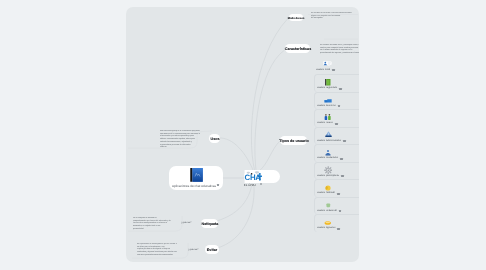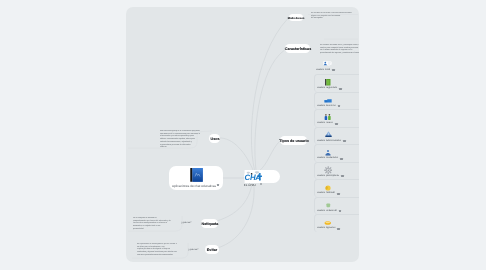--- a/index.html
+++ b/index.html
@@ -46,21 +46,21 @@
 
    <g stroke="#d8dde0" stroke-width="0.55" fill="none">
      <path d="M2,141 L65,141 Q71,141 71,135 L71,128 Q71,125 76,124.5 L86,124"></path>
      <path d="M198,32 L232,32"></path>
      <path d="M182,7.5 L232,7.5"></path>
      <path d="M2,224 L50,224 Q56,224 56,218 L56,209"></path>
      <path d="M6,251 L56,251 Q62,251 62,245 L62,236"></path>
    </g>
   </svg>
 
-  <div class="whitecard" style="left:118px;top:163px;width:36px;height:13px;font-style:italic;">
+  <div class="whitecard" style="left:118px;top:163px;width:36px;height:13px;">
     <svg width="21" height="13" viewBox="0 0 58 38">
       <rect x="0" y="0" width="58" height="38" fill="#ffffff"></rect>
       <g fill="#c4ccd4" opacity="0.9">
         <path d="M6 7 C6 4.2 16 4.2 16 7 C16 9.8 11.5 10.5 9.5 12 L9 9.6 C6.8 9.6 6 8.4 6 7 Z"></path>
         <path d="M30 6 C30 3.2 43 3.2 43 6 C43 9 37 10 34 12 L33.4 9.2 C31 9.2 30 7.6 30 6 Z"></path>
       </g>
       <circle cx="20.5" cy="11.5" r="2.4" fill="#1f1f1f"></circle>
       <g fill="#1878c8" font-family="Liberation Sans, sans-serif" font-size="23" font-weight="bold" letter-spacing="-1">
         <text x="0" y="29">CHA</text>
       </g>

